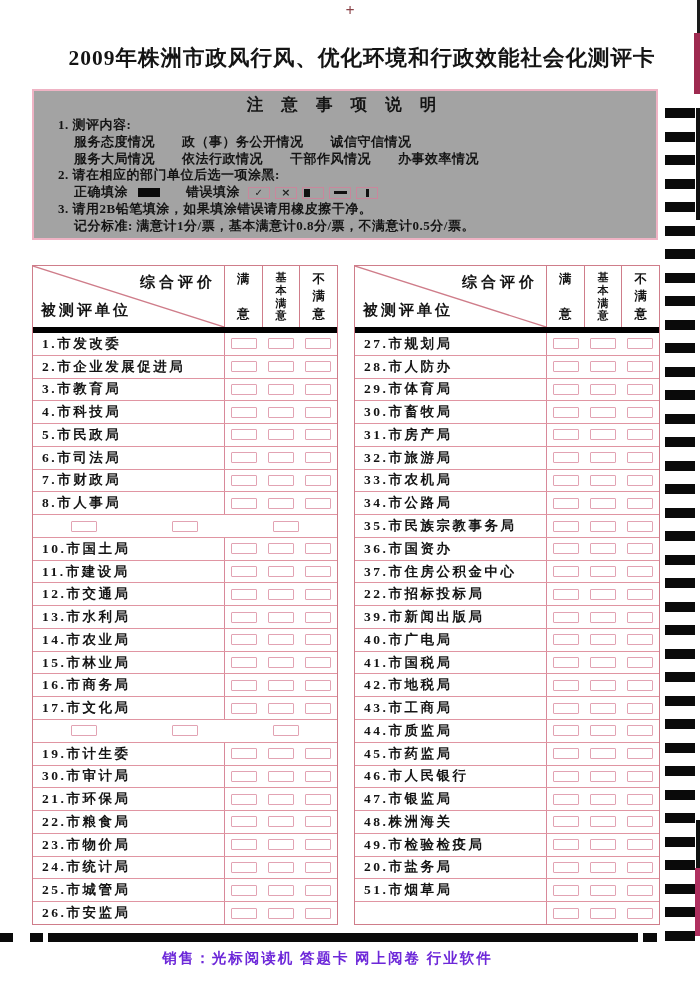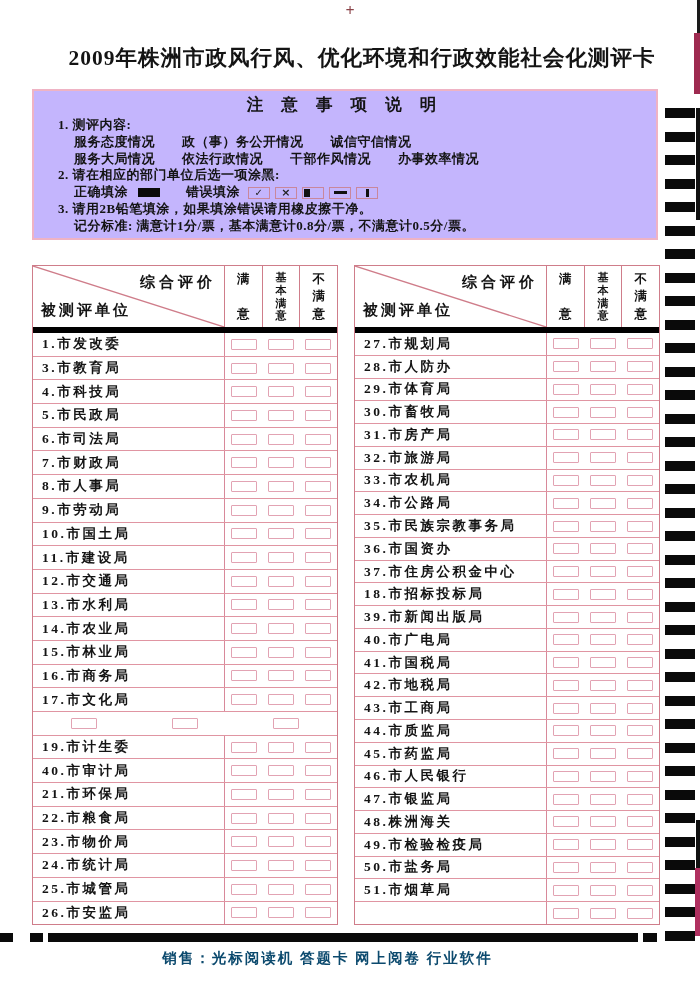--- a/index.html
+++ b/index.html
@@ -8,21 +8,21 @@
     font-family:"Liberation Serif","DejaVu Serif",serif; color:#141414;
   }
   
   .reg-mark { position:absolute; top:2px; left:0; width:700px; text-align:center;
     font-size:16px; font-weight:bold; color:#8a4348; }
   
   .title { position:absolute; top:31px; left:25px; width:650px; margin:12px; text-align:center;
     font-size:21.5px; font-weight:bold; letter-spacing:1px; white-space:nowrap; }
   
   .notice { position:absolute; left:32px; top:89px; width:626px; height:151px;
-    background:#c4b5fd; border:2px solid #efb3c4; box-sizing:border-box; padding-top:4px; }
+    background:#a3a3a3; border:2px solid #efb3c4; box-sizing:border-box; padding-top:4px; }
   .notice-heading { text-align:center; font-size:16.5px; font-weight:bold; letter-spacing:7px;
     line-height:20px; margin-bottom:2px; }
   .n-line { font-size:13px; font-weight:600; line-height:16.8px; letter-spacing:0.5px; white-space:nowrap; }
   .indent1 { margin-left:24px; }
   .indent2 { margin-left:40px; }
   .fill-row { display:flex; align-items:center; }
   .mark-solid { display:inline-block; width:22px; height:9px; background:#0a0a0a; margin:0 26px 0 10px; }
   .wrong-wrap { display:inline-flex; align-items:center; margin-left:8px; }
   .mark-box { display:inline-flex; align-items:center; justify-content:center; position:relative;
     width:20px; height:10px; border:1px solid #c9879c; margin-right:5px; box-sizing:content-box; }
@@ -68,21 +68,21 @@
   .timing-mark { position:absolute; left:665px; width:30px; height:10px; background:#0a0a0a; }
   
   .edge { position:absolute; }
   .edge.e1 { left:697px; top:0;    width:3px; height:34px;  background:#1a1a1a; }
   .edge.e2 { left:694px; top:33px; width:6px; height:61px;  background:#9e2a50; }
   .edge.e3 { left:696px; top:108px;width:4px; height:112px; background:#111; }
   .edge.e4 { left:696px; top:820px;width:4px; height:49px;  background:#111; }
   .edge.e5 { left:695px; top:868px;width:5px; height:68px;  background:#b03060; }
   
   .footer { position:absolute; top:949px; left:0; width:655px; text-align:center;
-    font-size:14.5px; font-weight:bold; letter-spacing:2px; color:#0c4a6e; white-space:nowrap; }
+    font-size:14.5px; font-weight:bold; letter-spacing:2px; color:#6d28d9; white-space:nowrap; }
 </style>
 </head>
 <body>
 
 <div class="card">
 
   <div class="reg-mark">+</div>
 
   <h1 class="title">2009年株洲市政风行风、优化环境和行政效能社会化测评卡</h1>
 
@@ -142,20 +142,34 @@
             </div>
             <div class="bubble-cell">
               <span class="bubble"></span>
             </div>
             <div class="bubble-cell">
               <span class="bubble"></span>
             </div>
           </div>
         </div>
         <div class="t-row">
+          <div class="t-label">2.市企业发展促进局</div>
+          <div class="t-bubbles">
+            <div class="bubble-cell">
+              <span class="bubble"></span>
+            </div>
+            <div class="bubble-cell">
+              <span class="bubble"></span>
+            </div>
+            <div class="bubble-cell">
+              <span class="bubble"></span>
+            </div>
+          </div>
+        </div>
+        <div class="t-row">
           <div class="t-label">3.市教育局</div>
           <div class="t-bubbles">
             <div class="bubble-cell">
               <span class="bubble"></span>
             </div>
             <div class="bubble-cell">
               <span class="bubble"></span>
             </div>
             <div class="bubble-cell">
               <span class="bubble"></span>
@@ -226,21 +240,20 @@
             </div>
             <div class="bubble-cell">
               <span class="bubble"></span>
             </div>
             <div class="bubble-cell">
               <span class="bubble"></span>
             </div>
           </div>
         </div>
         <div class="t-row">
-          <div class="t-label">9.市劳动局</div>
           <div class="t-bubbles">
             <div class="bubble-cell">
               <span class="bubble"></span>
             </div>
             <div class="bubble-cell">
               <span class="bubble"></span>
             </div>
             <div class="bubble-cell">
               <span class="bubble"></span>
             </div>
@@ -379,21 +392,21 @@
             </div>
             <div class="bubble-cell">
               <span class="bubble"></span>
             </div>
             <div class="bubble-cell">
               <span class="bubble"></span>
             </div>
           </div>
         </div>
         <div class="t-row">
-          <div class="t-label">40.市审计局</div>
+          <div class="t-label">30.市审计局</div>
           <div class="t-bubbles">
             <div class="bubble-cell">
               <span class="bubble"></span>
             </div>
             <div class="bubble-cell">
               <span class="bubble"></span>
             </div>
             <div class="bubble-cell">
               <span class="bubble"></span>
             </div>
@@ -660,21 +673,21 @@
             </div>
             <div class="bubble-cell">
               <span class="bubble"></span>
             </div>
             <div class="bubble-cell">
               <span class="bubble"></span>
             </div>
           </div>
         </div>
         <div class="t-row">
-          <div class="t-label">18.市招标投标局</div>
+          <div class="t-label">22.市招标投标局</div>
           <div class="t-bubbles">
             <div class="bubble-cell">
               <span class="bubble"></span>
             </div>
             <div class="bubble-cell">
               <span class="bubble"></span>
             </div>
             <div class="bubble-cell">
               <span class="bubble"></span>
             </div>
@@ -828,21 +841,21 @@
             </div>
             <div class="bubble-cell">
               <span class="bubble"></span>
             </div>
             <div class="bubble-cell">
               <span class="bubble"></span>
             </div>
           </div>
         </div>
         <div class="t-row">
-          <div class="t-label">50.市盐务局</div>
+          <div class="t-label">20.市盐务局</div>
           <div class="t-bubbles">
             <div class="bubble-cell">
               <span class="bubble"></span>
             </div>
             <div class="bubble-cell">
               <span class="bubble"></span>
             </div>
             <div class="bubble-cell">
               <span class="bubble"></span>
             </div>

